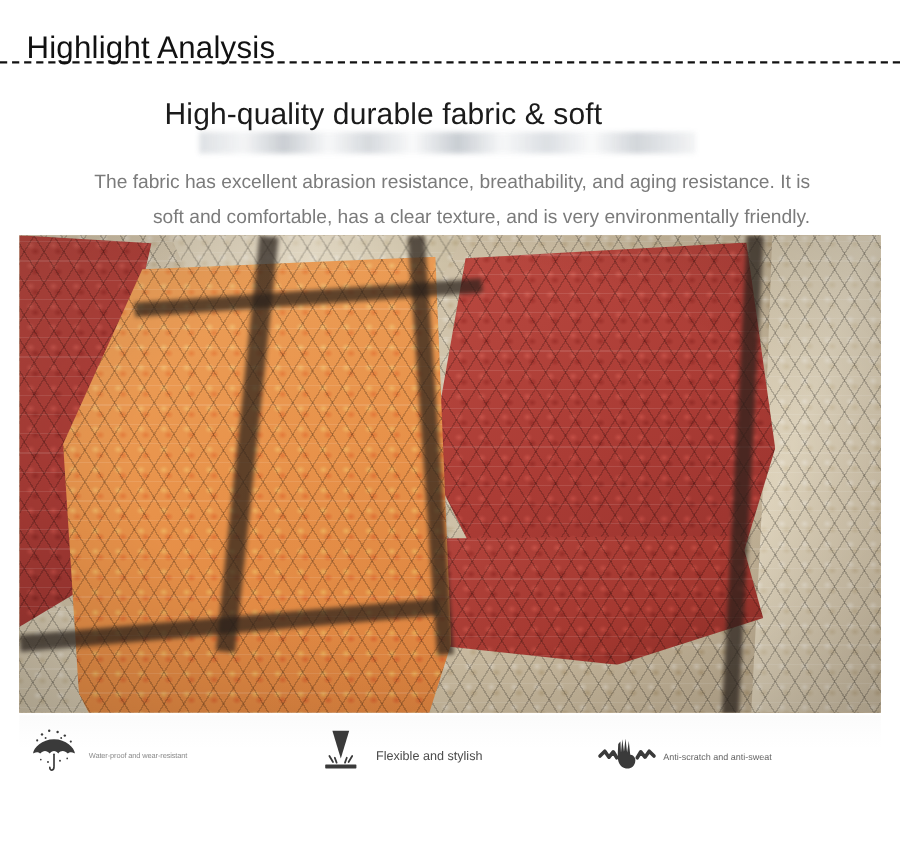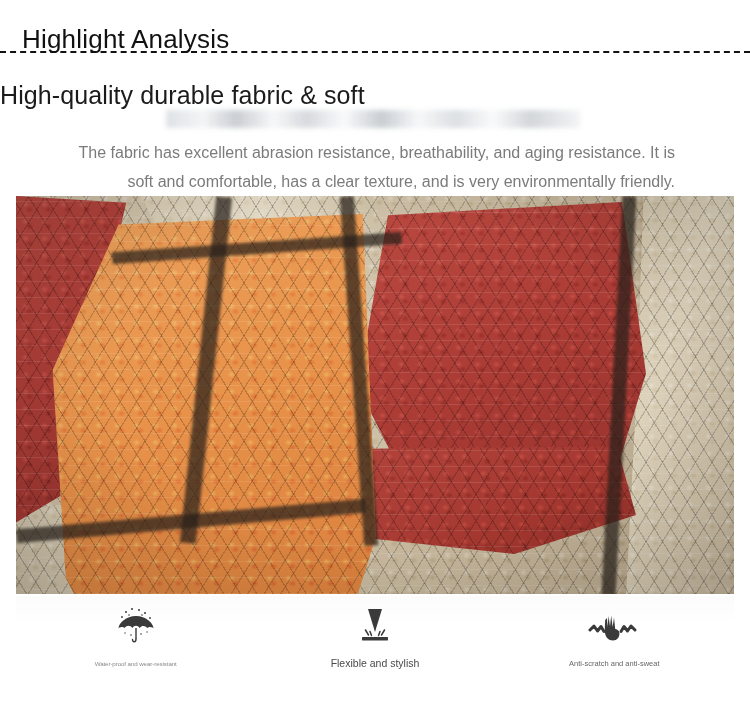--- a/index.html
+++ b/index.html
@@ -37,20 +37,21 @@
     height: 0;
     border-top: 2px dashed #111111;
   }
 
   
   .headline-wrap {
     position: absolute;
     left: 0;
     top: 78px;
     width: 639px;
+    text-align: center;
   }
   .headline {
     font-size: 25px;
     font-weight: 400;
     color: #1b1b1b;
     line-height: 34px;
     letter-spacing: 0.1px;
     position: relative;
     z-index: 2;
     white-space: nowrap;
@@ -196,21 +197,20 @@
     top: 596px;
     width: 718px;
     height: 92px;
     display: flex;
     align-items: flex-start;
     background: linear-gradient(180deg, #fbfbfb 0%, #ffffff 30%);
   }
   .feature {
     flex: 1 1 0;
     display: flex;
-    flex-direction: column;
     align-items: center;
     padding-top: 6px;
   }
   .feature-icon {
     width: 58px;
     height: 48px;
     display: flex;
     align-items: center;
     justify-content: center;
   }

